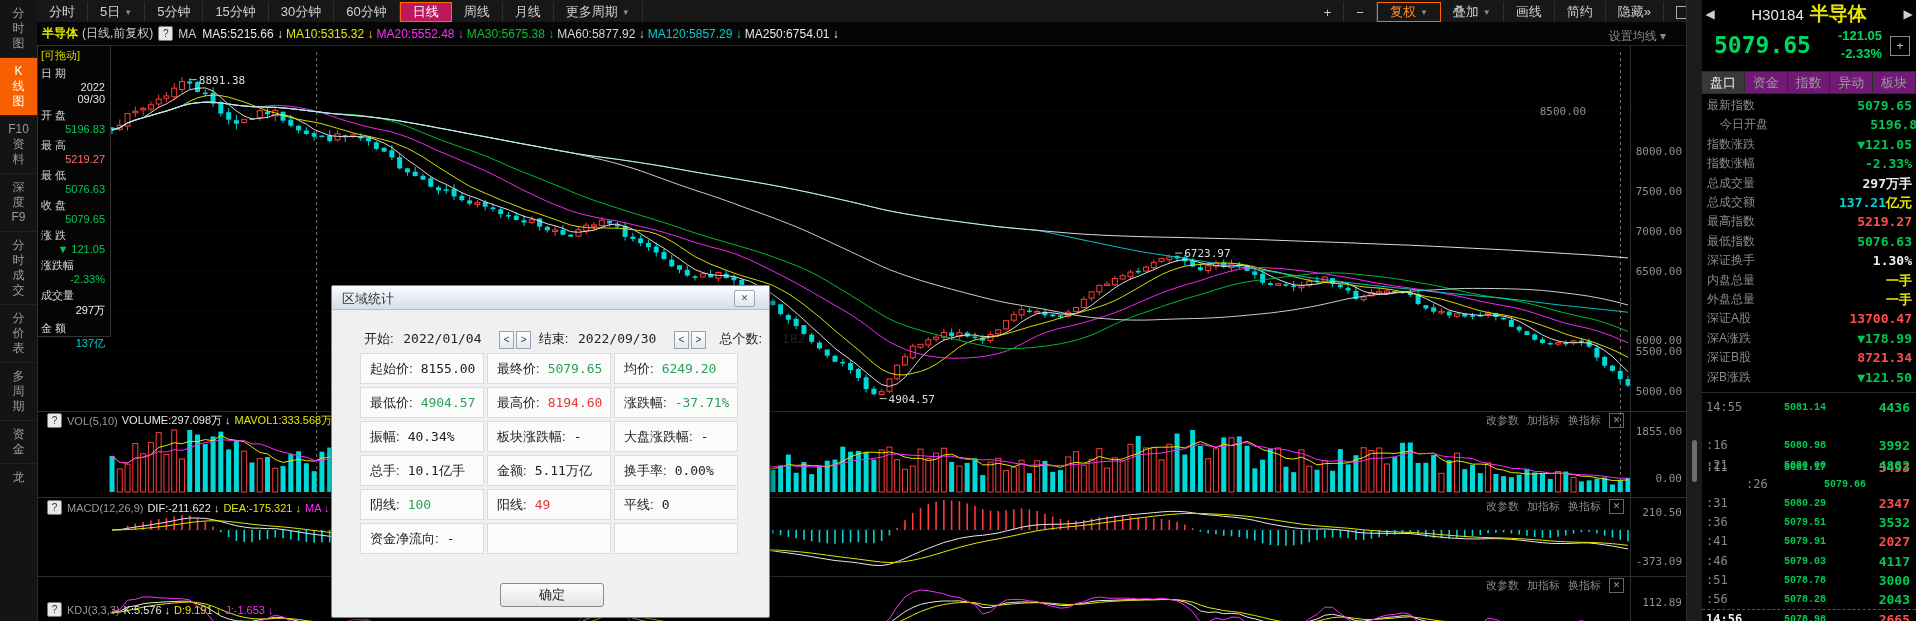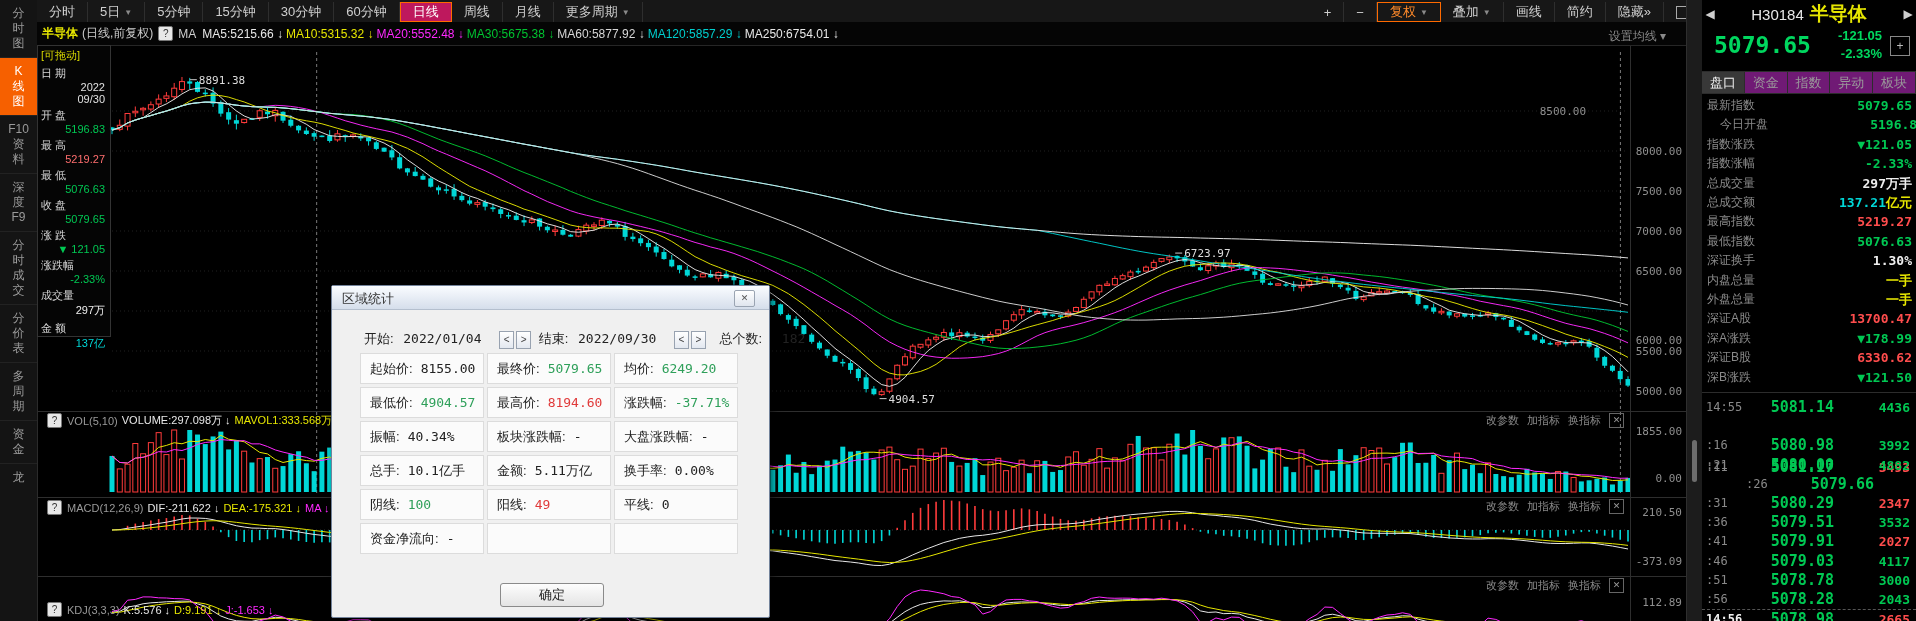--- a/index.html
+++ b/index.html
@@ -62,21 +62,21 @@
   #rp-add{position:absolute;right:6px;top:8px;width:18px;height:18px;border:1px solid #888;color:#bbb;text-align:center;line-height:18px;cursor:pointer;}
   #rp-tabs{position:absolute;left:0;top:71px;width:214px;height:21px;display:flex;background:#701a75;border-top:1px solid #2c2c2c;border-bottom:1px solid #2c2c2c;}
   .rp-tab{flex:1;text-align:center;line-height:21px;color:#9a9a9a;font-size:13px;border-right:1px solid #2c2c2c;cursor:pointer;}
   .rp-tab.active{background:#383838;color:#f0f0f0;}
   .fld{position:absolute;left:0;width:214px;height:19px;line-height:19px;}
   .fld .l{position:absolute;left:5px;color:#8a8a8a;font-size:12px;}
   .fld .v{position:absolute;right:4px;font-size:13px;font-weight:bold;font-family:"DejaVu Sans Mono","Liberation Mono",monospace;}
   #rp-sep{position:absolute;left:0;top:392px;width:214px;border-top:1px solid #2c2c2c;}
   .tick{position:absolute;left:0;width:214px;height:19px;line-height:19px;font-family:"DejaVu Sans Mono","Liberation Mono",monospace;}
   .tick .t{position:absolute;left:4px;color:#8a8a8a;font-size:12px;}
-  .tick .p{position:absolute;left:56px;width:76px;text-align:right;font-size:15px;font-weight:bold;}
+  .tick .p{position:absolute;left:48px;width:76px;text-align:right;font-size:10px;font-weight:bold;font-family:Liberation Mono, monospace;}
   .tick .q{position:absolute;right:6px;font-size:13px;font-weight:bold;}
   .tick.last-sep{border-top:1px dashed #555;}
   .tick .t.bold{color:#f0f0f0;font-weight:bold;}
 
   
   #dialog{left:331px;top:285px;width:437px;height:331px;background:#f0f0f0;border:1px solid #73839b;box-shadow:3px 4px 10px rgba(0,0,0,.6);z-index:50;border-radius:2px;}
   #dlg-title{position:absolute;left:0;top:0;width:100%;height:24px;background:linear-gradient(#fafcff,#d5deeb);border-bottom:1px solid #b4bfce;box-sizing:border-box;}
   #dlg-title .txt{position:absolute;left:10px;top:4px;color:#333;font-size:13px;}
   #dlg-close{position:absolute;right:14px;top:4px;width:19px;height:15px;border:1px solid #9aa4b2;background:linear-gradient(#fff,#dfe5ee);color:#555;font-size:9px;text-align:center;line-height:15px;cursor:pointer;border-radius:2px;}
   .dlg-row{position:absolute;color:#222;font-size:13px;white-space:nowrap;}
@@ -1168,21 +1168,21 @@
         <div class="fld" style="top: 309.4px;">
           <span class="l">深证A股</span>
           <span class="v" style="color: rgb(255, 77, 77);">13700.47</span>
         </div>
         <div class="fld" style="top: 328.8px;">
           <span class="l">深A涨跌</span>
           <span class="v" style="color: rgb(0, 200, 83);">▼178.99</span>
         </div>
         <div class="fld" style="top: 348.2px;">
           <span class="l">深证B股</span>
-          <span class="v" style="color: rgb(255, 77, 77);">6330.62</span>
+          <span class="v" style="color: rgb(255, 77, 77);">8721.34</span>
         </div>
         <div class="fld" style="top: 367.6px;">
           <span class="l">深B涨跌</span>
           <span class="v" style="color: rgb(0, 200, 83);">▼121.50</span>
         </div>
       </div>
     <div id="rp-sep"></div>
     <div id="rp-ticks">
         <div class="tick" style="top: 398px;">
           <span class="t">14:55</span>

